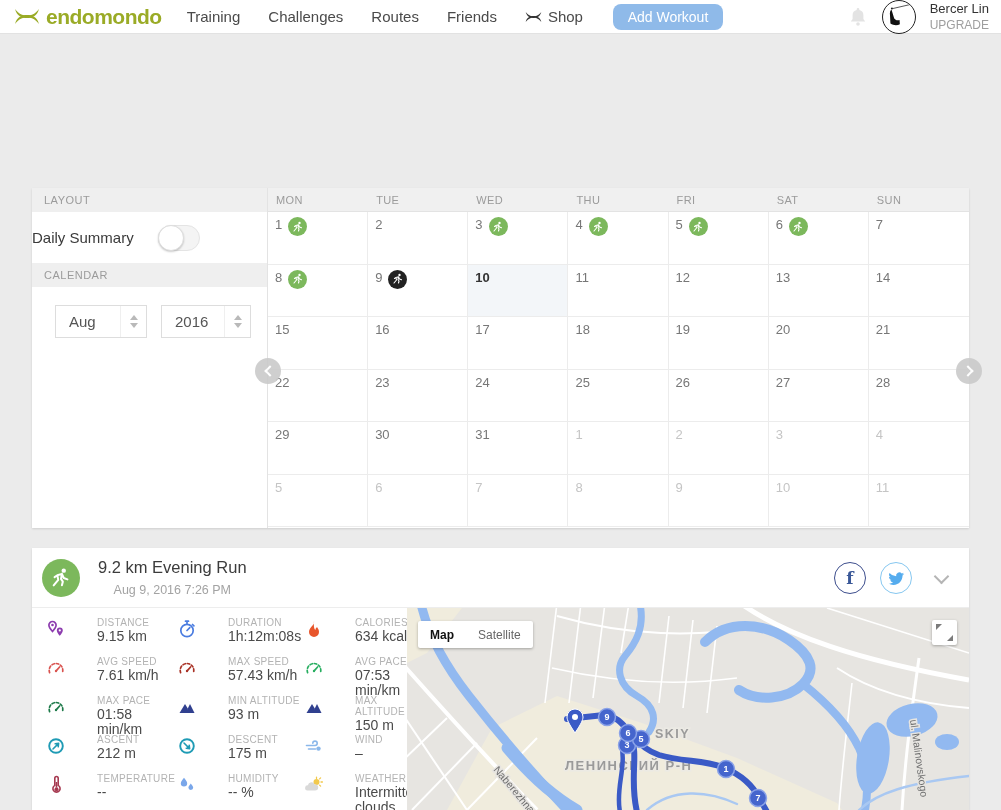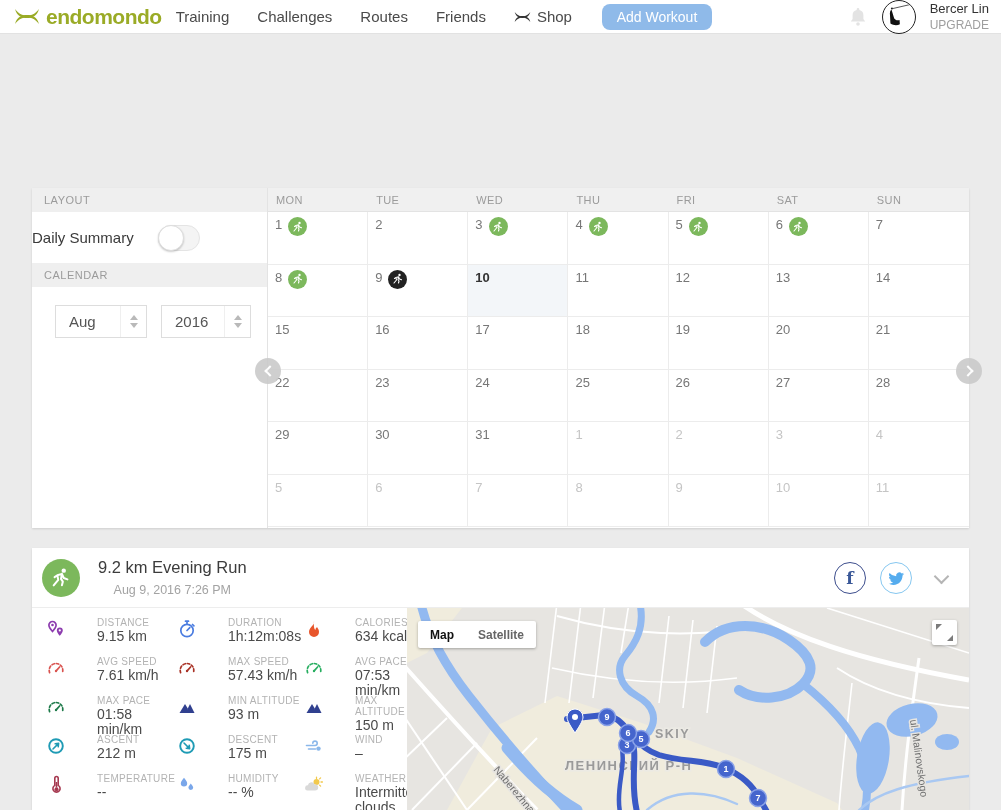--- a/index.html
+++ b/index.html
@@ -5,21 +5,21 @@
   * { margin:0; padding:0; box-sizing:border-box; }
   html,body { width:1001px; height:810px; overflow:hidden; background:#ebebeb;
               font-family:"Liberation Sans","DejaVu Sans",sans-serif; }
 
   
   .topnav { position:absolute; left:0; top:0; width:1001px; height:34px; background:#fff;
             border-bottom:1px solid #e2e2e2; display:flex; align-items:center; z-index:50; }
   .logo { display:flex; align-items:center; margin-left:14px; cursor:pointer; }
   .logo-mark { width:26px; height:19px; margin-right:6px; }
   .logo-text { font-size:21px; font-weight:bold; letter-spacing:-0.5px; color:var(--brand-green,#9aab26); }
-  .nav-items { display:flex; align-items:center; margin-left:14px; gap:28px; }
+  .nav-items { display:flex; align-items:center; margin-left:25px; gap:28px; }
   .nav-item { font-size:15px; color:#4a4a4a; cursor:pointer; display:flex; align-items:center; gap:6px; }
   .shop-mark { width:17px; height:12px; }
   .add-workout { margin-left:30px; width:110px; height:26px; background:var(--add-workout-blue,#8fbae9);
                  color:#fff; font-size:14px; border:none; border-radius:8px; cursor:pointer; }
   .nav-right { position:absolute; right:12px; top:0; height:34px; display:flex; align-items:center; gap:14px; }
   .bell { width:20px; height:22px; }
   .avatar { width:34px; height:34px; border-radius:50%; border:1px solid #222; background:#fff; overflow:hidden; }
   .user-block { text-align:left; line-height:1.25; }
   .user-name { font-size:13px; color:#333; }
   .user-upgrade { font-size:12px; color:#9e9e9e; cursor:pointer; }
@@ -91,21 +91,21 @@
   .stat { display:flex; gap:8px; align-items:flex-start; }
   .stat-icon { width:20px; height:20px; flex:none; margin-top:2px; }
   .stat-text { display:flex; flex-direction:column;margin-left:23px; }
   .stat-label { font-size:10px; color:#b3b3b3; letter-spacing:.3px; }
   .stat-value { font-size:14px; color:#4a4a4a; margin-top:1px; line-height:1.1; }
 
   
   .map { position:relative; width:562px; height:202px; overflow:hidden; background:#e7e5e1; }
   .map-controls { position:absolute; left:11px; top:13px; display:flex; background:#fff; border-radius:2px;
                   box-shadow:0 1px 3px rgba(0,0,0,.3); height:27px; z-index:5; }
-  .map-btn { font-size:12px; padding:0 12px; display:flex; align-items:center; cursor:pointer;font-weight:bold; }
+  .map-btn { font-size:12px; padding:0 12px; display:flex; align-items:center; cursor:pointer; }
   .map-btn.active { font-weight:bold; color:#111; }
   .map-btn.inactive { color:#666; }
   .fullscreen { position:absolute; right:12px; top:12px; width:25px; height:25px; background:#fff;
                 border-radius:2px; box-shadow:0 1px 3px rgba(0,0,0,.3); cursor:pointer; z-index:5; }
   .fs-corner { position:absolute; width:0; height:0; }
   .fs-tl { left:4px; top:4px; border-top:6px solid #7b7b7b; border-right:6px solid transparent; }
   .fs-br { right:4px; bottom:4px; border-bottom:6px solid #7b7b7b; border-left:6px solid transparent; }
 </style>
 </head>
 <body>

